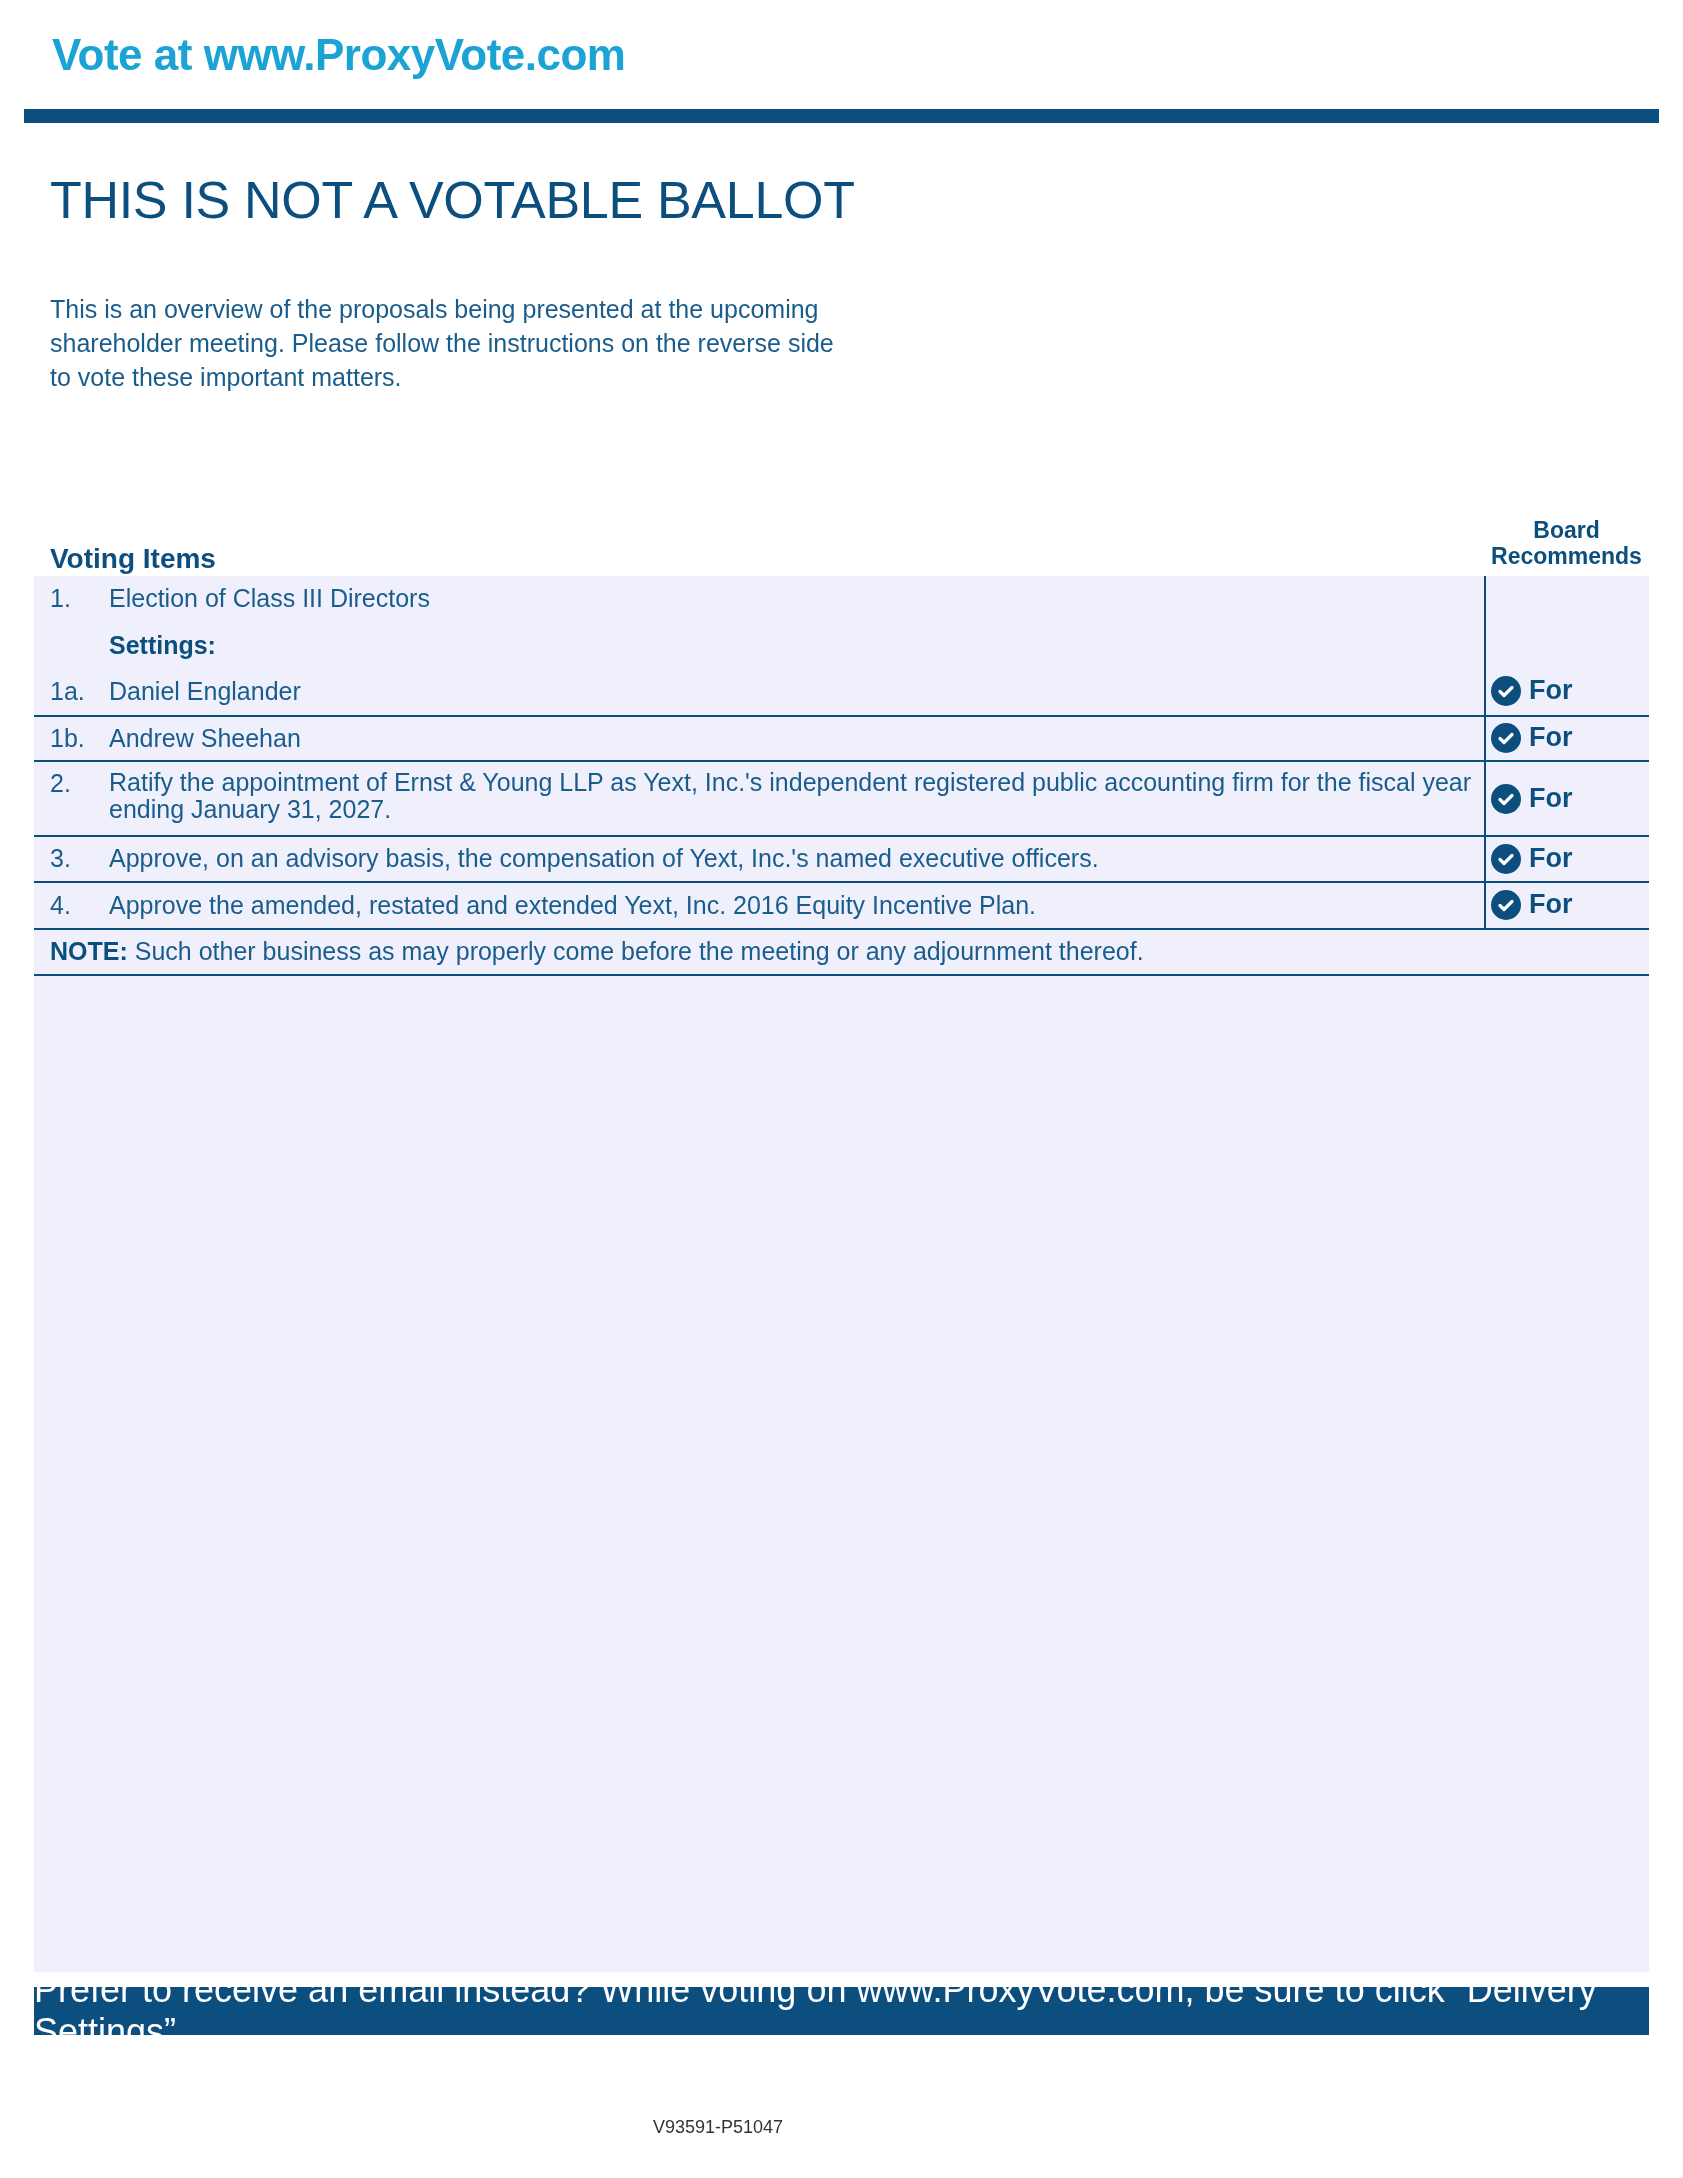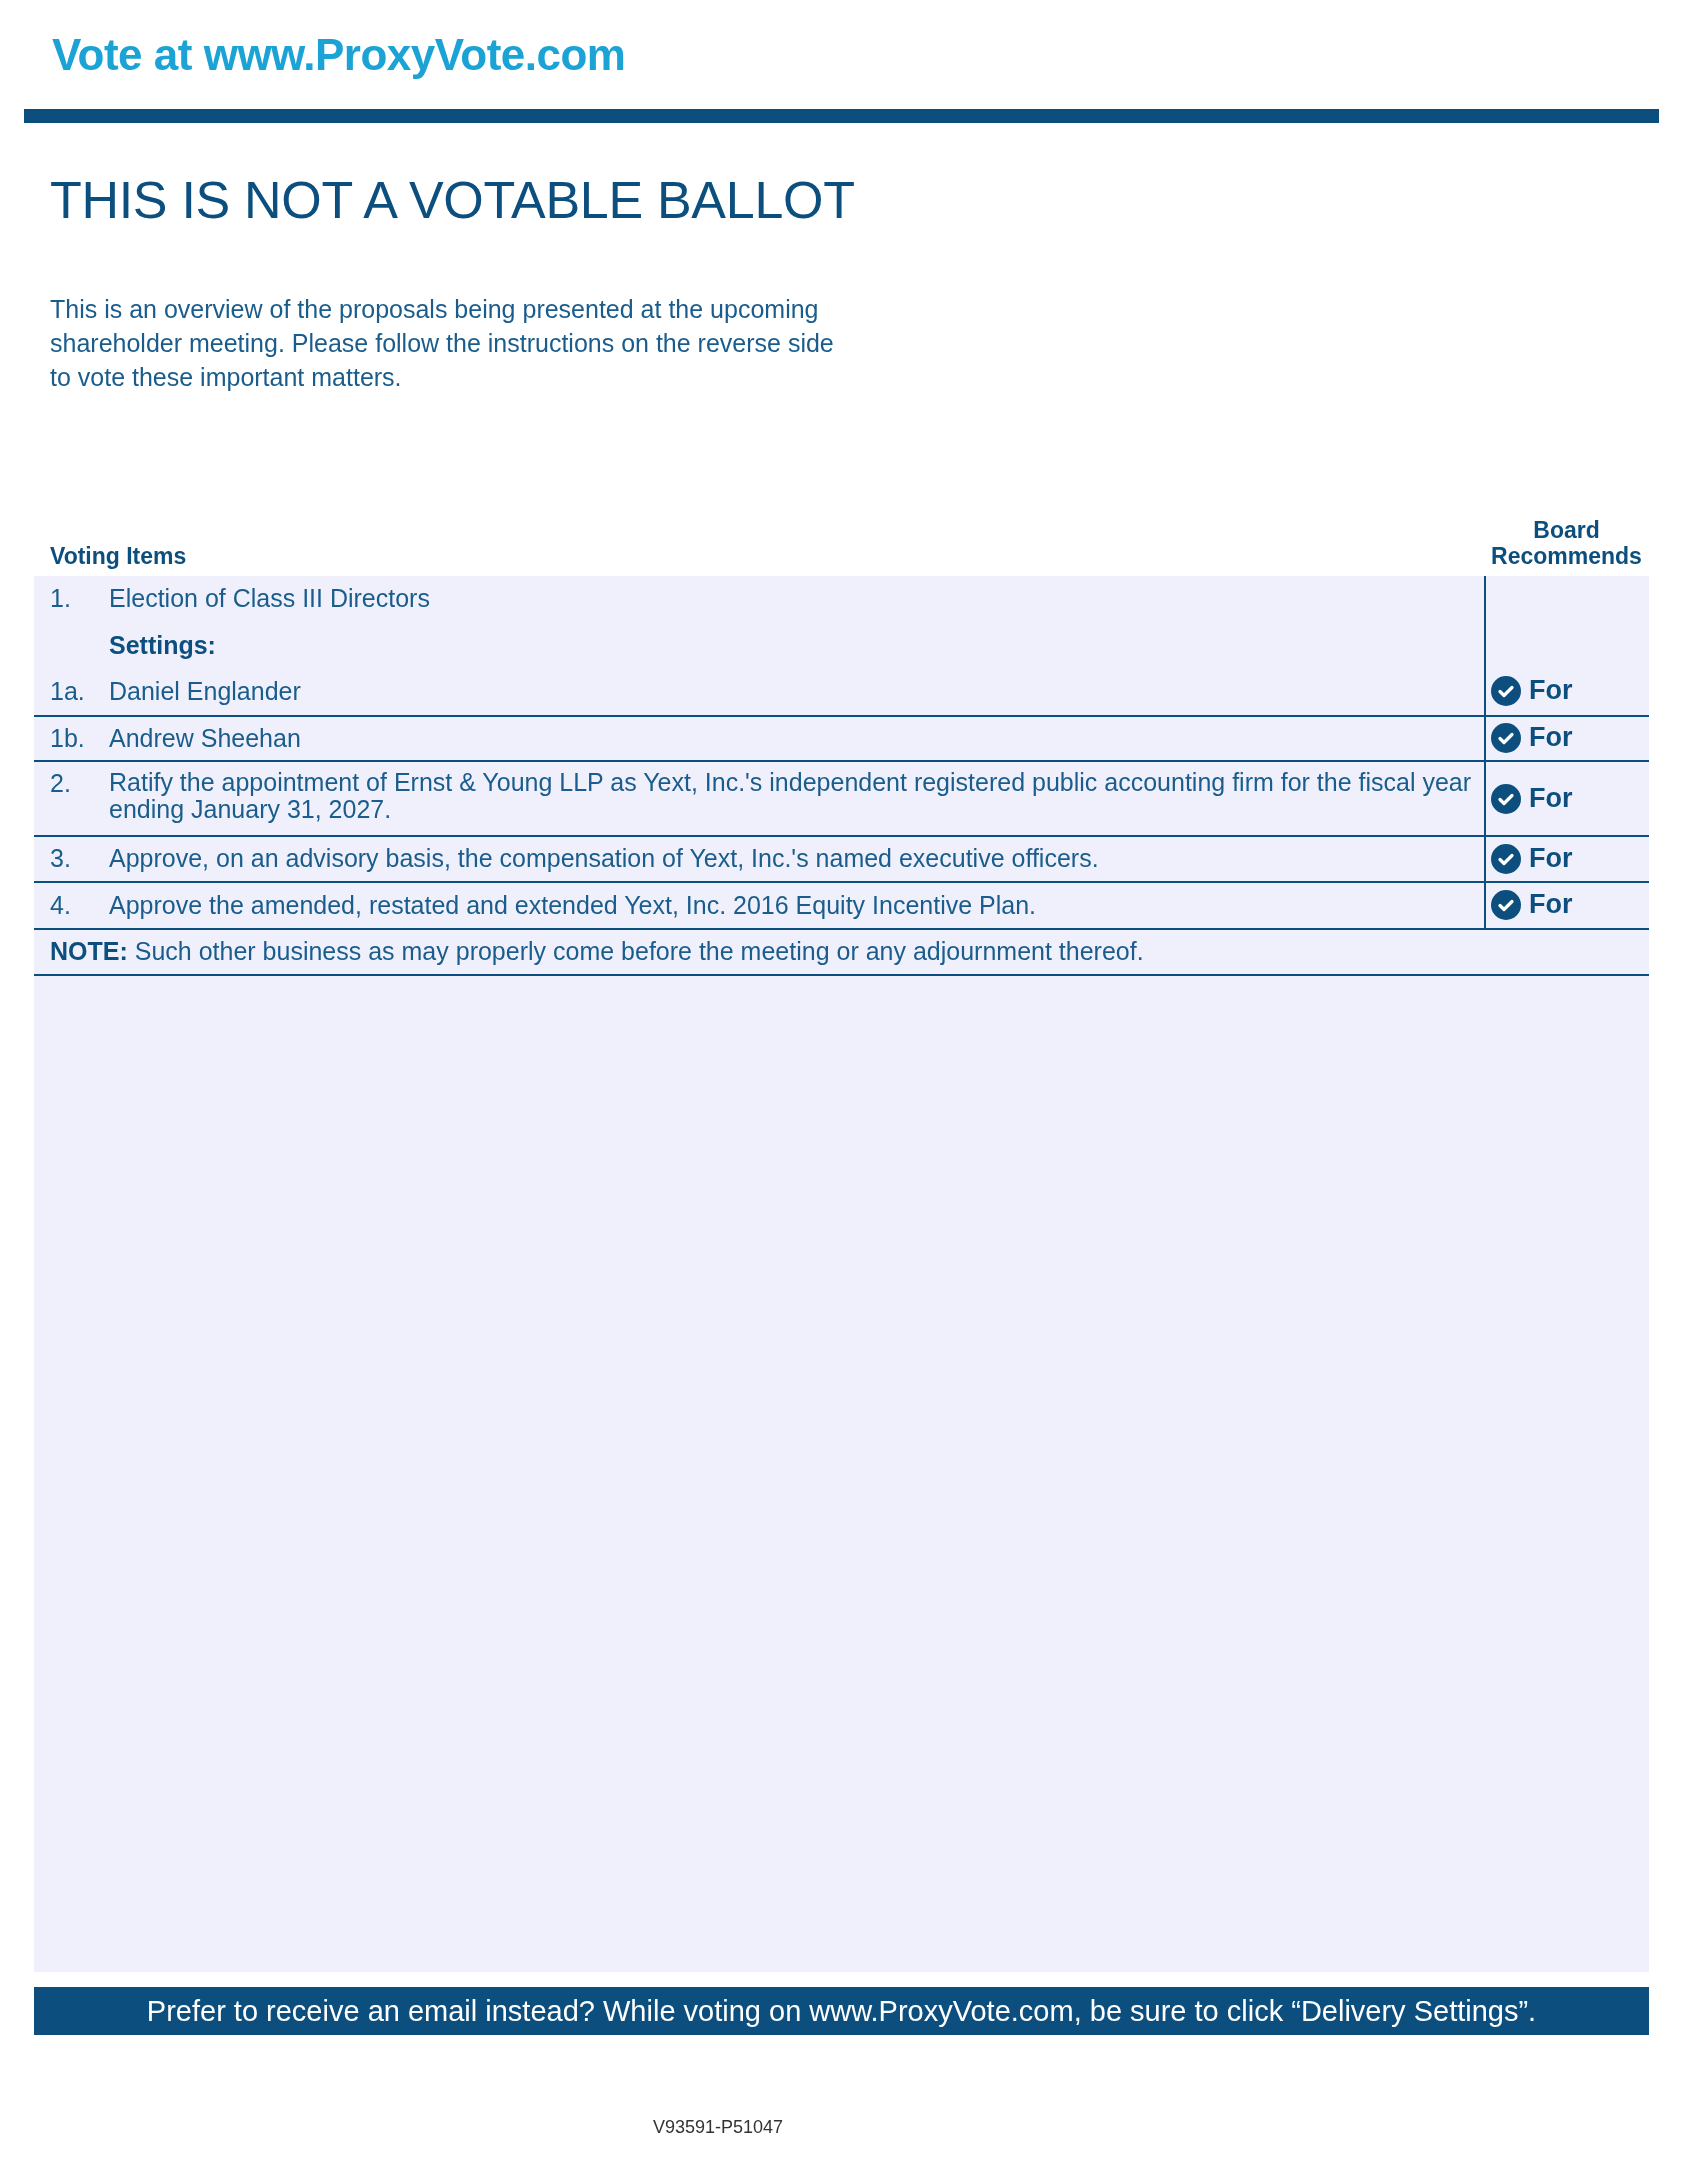--- a/index.html
+++ b/index.html
@@ -1,33 +1,33 @@
 <!DOCTYPE html>
 <html><head>
 <meta charset="utf-8">
 <style>
   html,body{margin:0;padding:0;background:#fff;}
   body{width:1683px;height:2178px;position:relative;font-family:"Liberation Sans",sans-serif;color:#0c4f7f;overflow:hidden;}
   .vote-url{position:absolute;left:52px;top:30px;font-size:44px;font-weight:bold;color:#1aa3d4;letter-spacing:-0.5px;}
   .top-bar{position:absolute;left:24px;top:109px;width:1635px;height:14px;background:#0c4f7f;}
   .title{position:absolute;left:50px;top:170px;font-size:52px;font-weight:normal;color:#0c4f7f;letter-spacing:-0.3px;}
   .intro{position:absolute;left:50px;top:244px;width:792px;font-size:25px;line-height:34px;color:#1a5d8c;margin-top:48px;}
-  .col-voting{position:absolute;left:50px;top:543px;font-size:23px;font-weight:bold;text-align:right;}
+  .col-voting{position:absolute;left:50px;top:543px;font-size:28px;font-weight:bold;text-align:right;}
   .col-board{position:absolute;left:1485px;top:517px;width:163px;text-align:center;font-size:23px;font-weight:bold;line-height:26px;}
   .panel{position:absolute;left:34px;top:576px;width:1615px;height:1396px;background:#eff0fc;}
   .vline{position:absolute;left:1484px;top:576px;width:2px;height:352px;background:#0c4f7f;}
   .row{position:absolute;left:34px;width:1615px;font-size:25px;color:#1a5d8c;}
   .row .num{position:absolute;left:16px;}
   .row .txt{position:absolute;left:75px;width:1386px;line-height:28px;}
   .hline{position:absolute;left:34px;width:1615px;height:2px;background:#0c4f7f;}
   .rec{position:absolute;left:1491px;display:flex;align-items:center;font-size:27px;font-weight:bold;color:#0c4f7f;}
   .rec .chk{width:30px;height:30px;border-radius:50%;background:#0c4f7f;display:inline-flex;align-items:center;justify-content:center;margin-right:8px;}
   .nominees{font-weight:bold;color:#0c4f7f;}
   .note b{color:#0c4f7f;}
-  .banner{position:absolute;left:34px;top:1987px;width:1615px;height:48px;background:#0c4f7f;color:#fff;font-size:29px;display:flex;align-items:center;justify-content:center;}
+  .banner{position:absolute;left:34px;top:1987px;width:1615px;height:48px;background:#0c4f7f;color:#fff;font-size:36px;display:flex;align-items:center;justify-content:center;}
   .code{position:absolute;left:653px;top:2117px;font-size:18px;color:#333;}
 </style>
 </head>
 <body>
 
 <div class="vote-url">Vote at www.ProxyVote.com</div>
 <div class="top-bar"></div>
 <div class="title">THIS IS NOT A VOTABLE BALLOT</div>
 <div class="intro">This is an overview of the proposals being presented at the upcoming shareholder meeting. Please follow the instructions on the reverse side to vote these important matters.</div>
 

